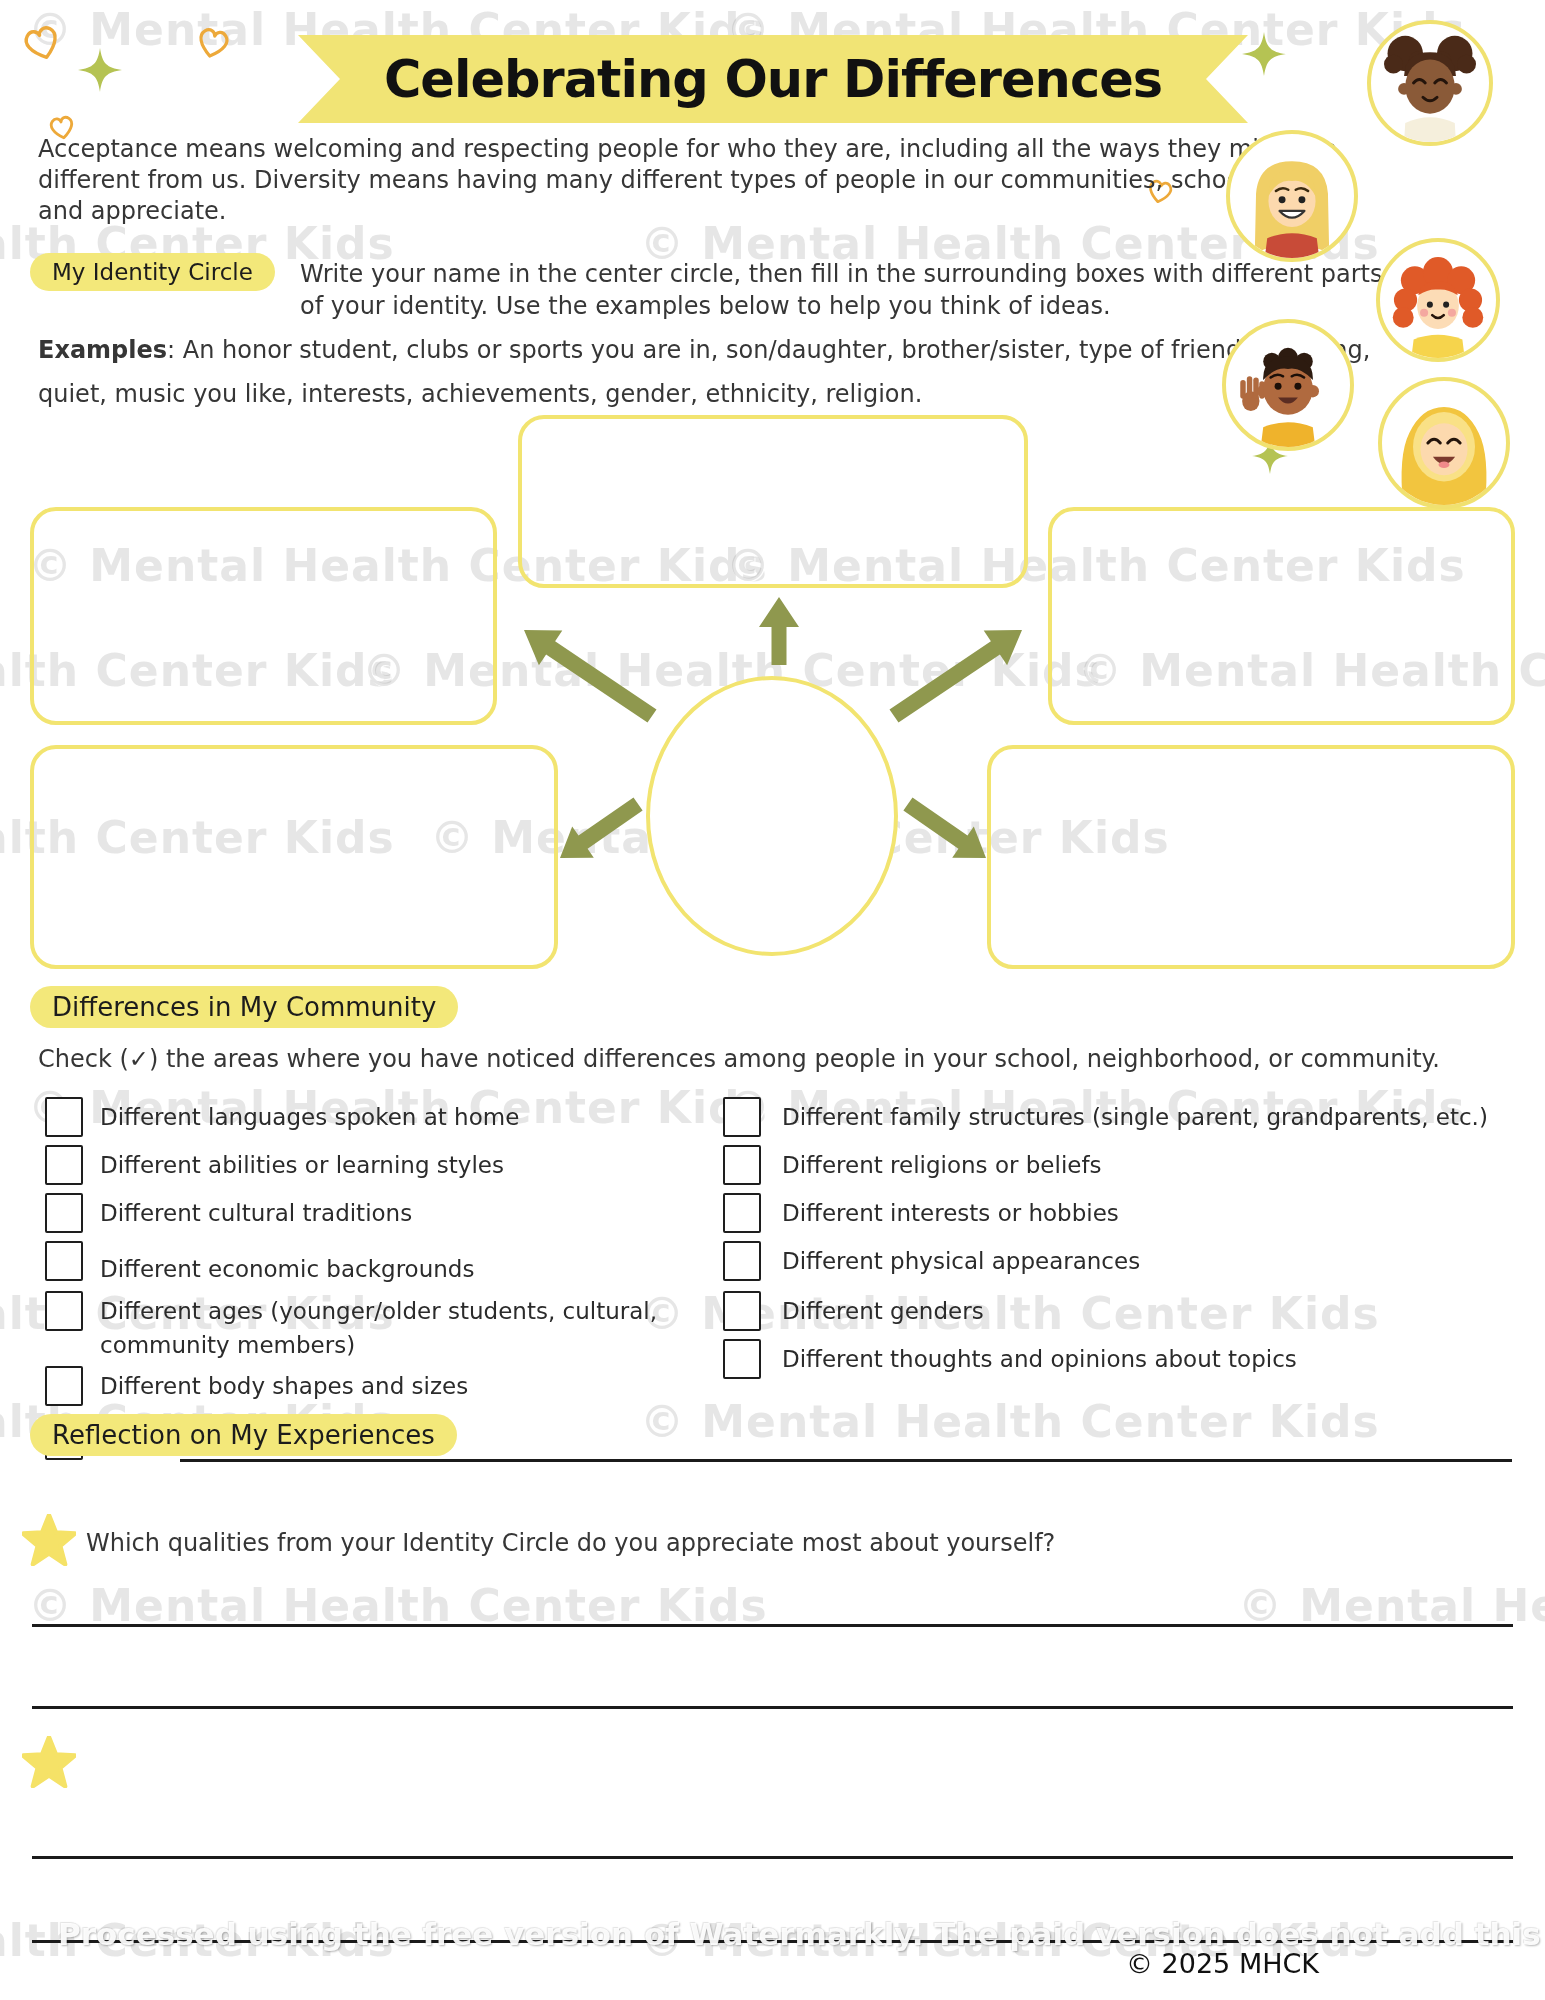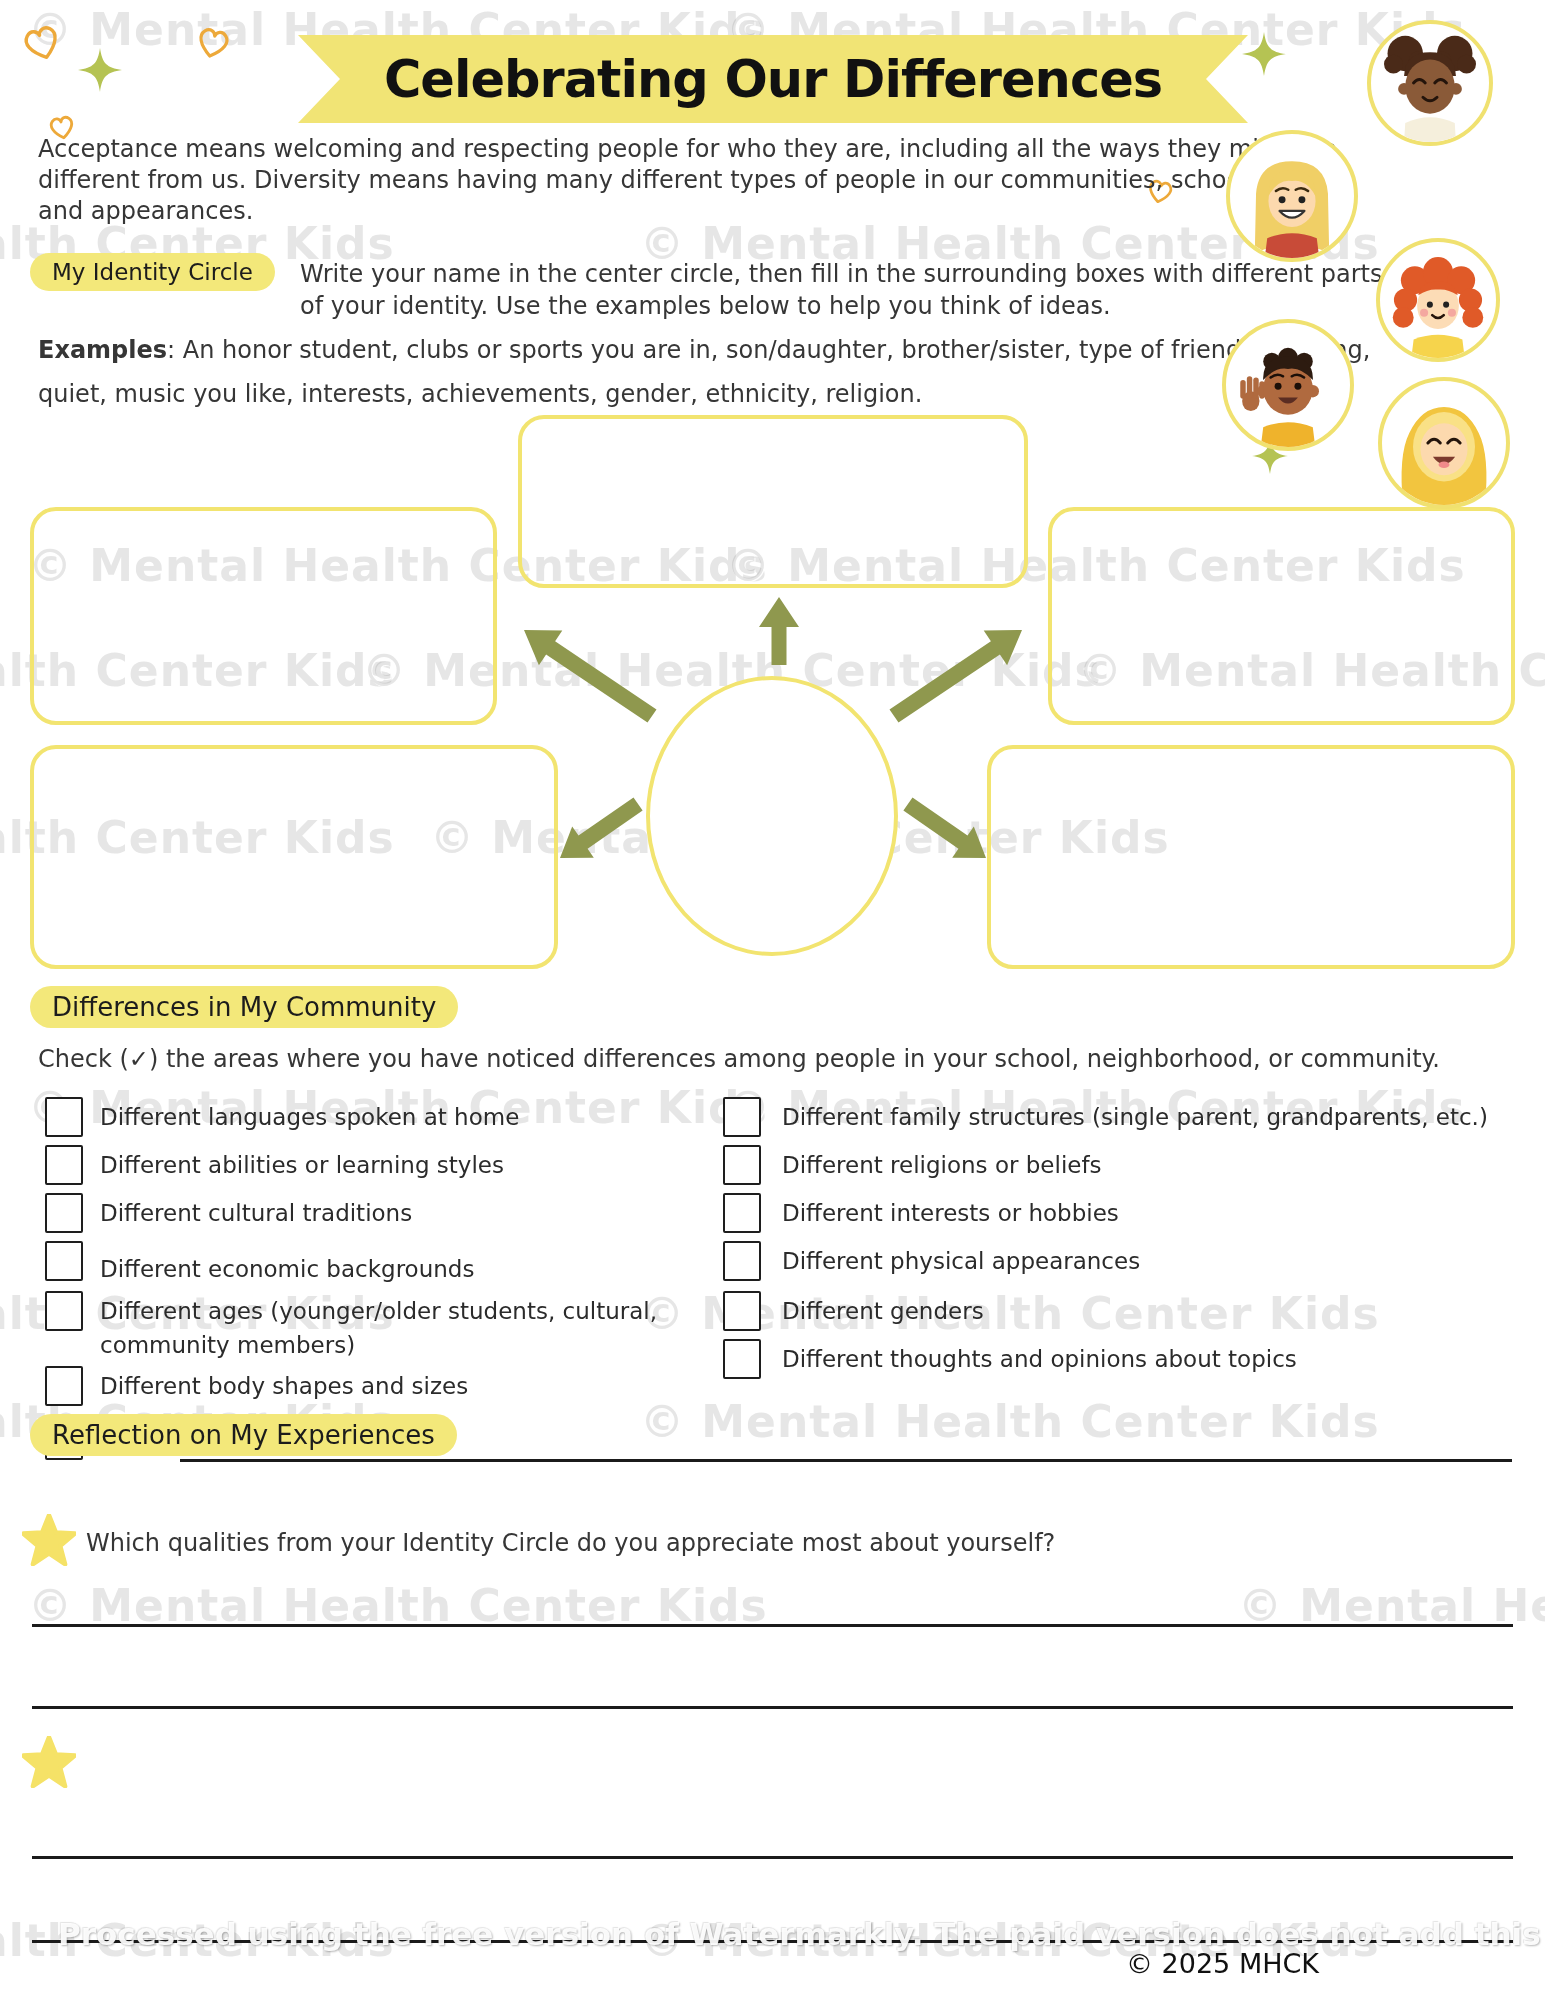--- a/index.html
+++ b/index.html
@@ -166,21 +166,21 @@
       <ellipse cx="50" cy="55" rx="19" ry="21" fill="#fcd9ae"></ellipse>
       <path d="M37 50 q5 -6 10 0" stroke="#24140b" stroke-width="2.4" fill="none" stroke-linecap="round"></path>
       <path d="M53 50 q5 -6 10 0" stroke="#24140b" stroke-width="2.4" fill="none" stroke-linecap="round"></path>
       <path d="M41 61 Q50 73 59 61 Z" fill="#7c3a2d"></path>
       <ellipse cx="50" cy="67.5" rx="4.4" ry="2.6" fill="#f08a8a"></ellipse>
     </svg>
   </div>
 
   <span class="body-text" style="left:38px;top:135px;">Acceptance means welcoming and respecting people for who they are, including all the ways they might be</span>
   <span class="body-text" style="left:38px;top:166px;">different from us. Diversity means having many different types of people in our communities, schools,</span>
-  <span class="body-text" style="left:38px;top:197px;">and appearances.</span>
+  <span class="body-text" style="left:38px;top:197px;">and appreciate.</span>
 
   <div class="pill" style="left:30px;top:253px;font-size:23px;">My Identity Circle</div>
   <span class="body-text" style="left:300px;top:260px;">Write your name in the center circle, then fill in the surrounding boxes with different parts</span>
   <span class="body-text" style="left:300px;top:292px;">of your identity. Use the examples below to help you think of ideas.</span>
   <span class="body-text" style="left:38px;top:336px;"><b>Examples</b><span>: An honor student, clubs or sports you are in, son/daughter, brother/sister, type of friend, outgoing,</span></span>
   <span class="body-text" style="left:38px;top:380px;">quiet, music you like, interests, achievements, gender, ethnicity, religion.</span>
 
   <div class="fillbox" style="left:518px;top:415px;width:510px;height:173px;"></div>
   <div class="fillbox" style="left:30px;top:507px;width:467px;height:218px;"></div>
   <div class="fillbox" style="left:1048px;top:507px;width:467px;height:218px;"></div>

